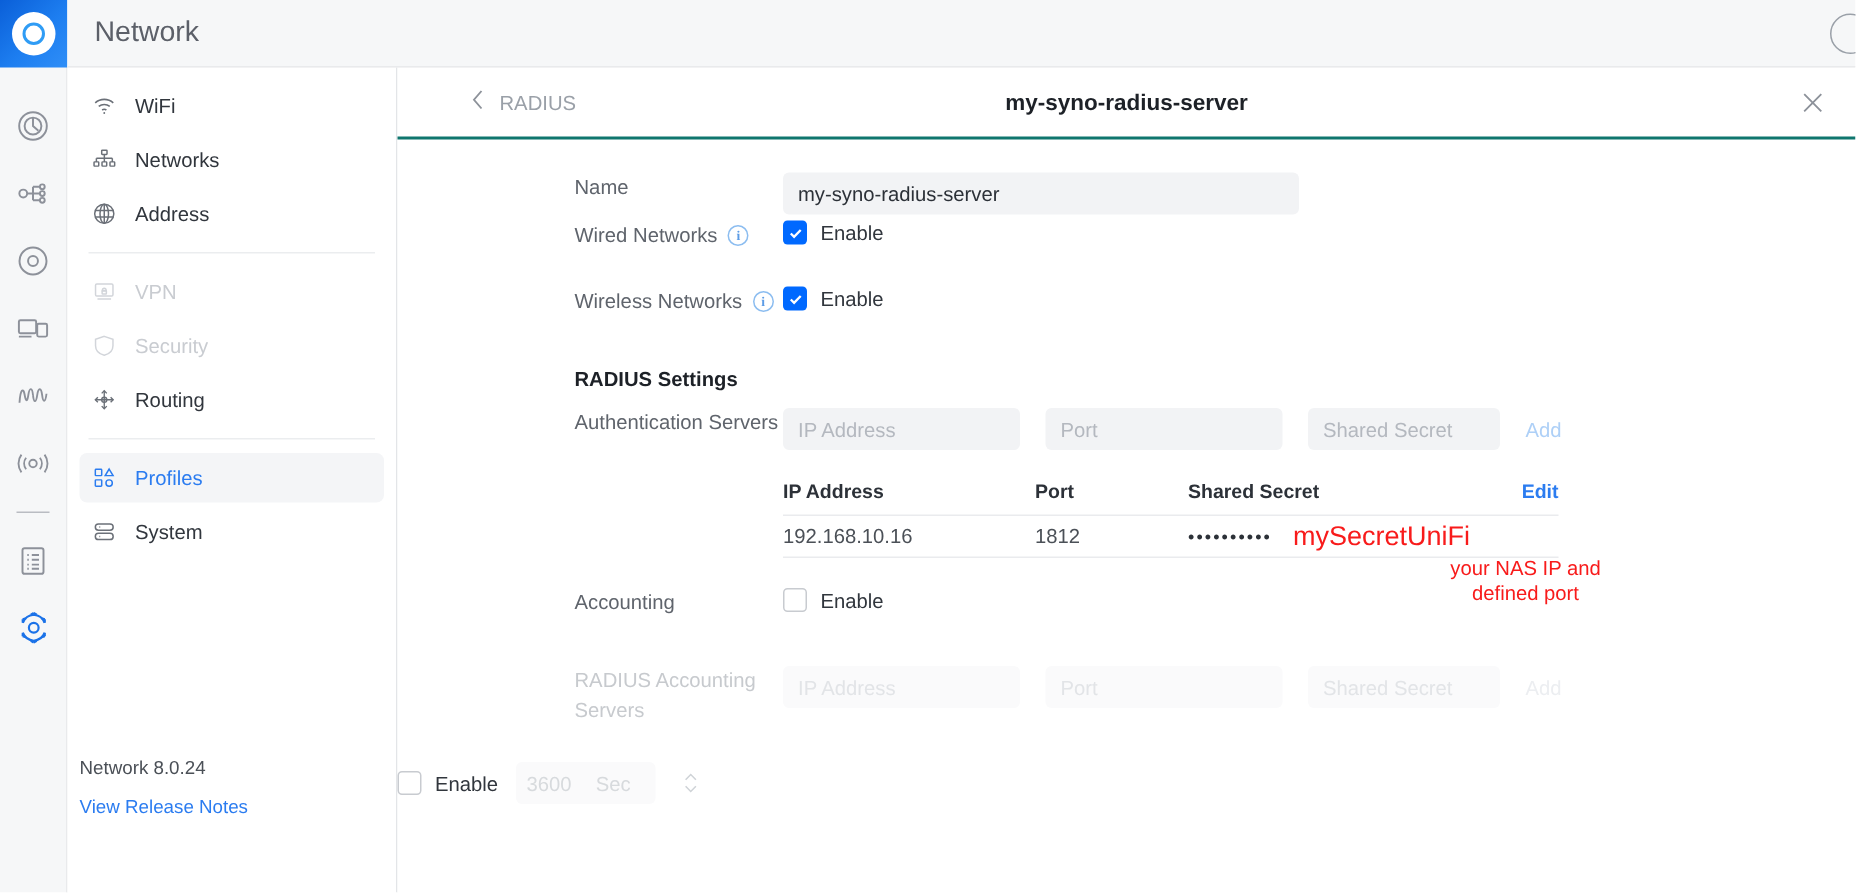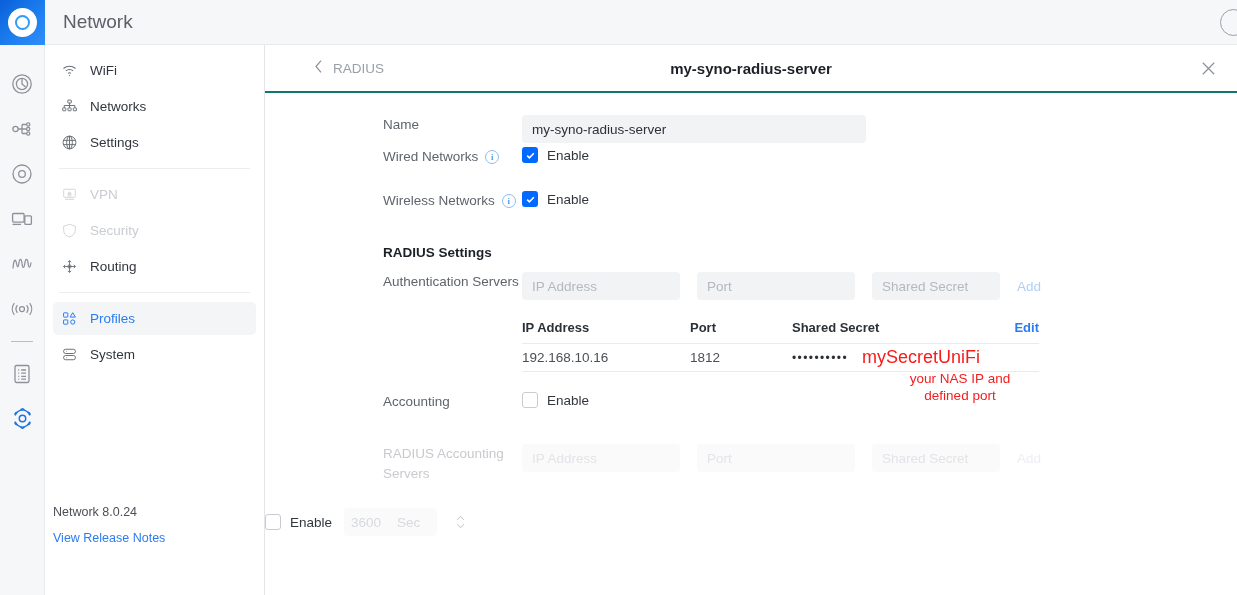--- a/index.html
+++ b/index.html
@@ -317,21 +317,21 @@
         <span>Networks</span>
       </div>
       <div class="nav-item">
         <span class="ic">
           <svg width="17" height="17" viewBox="0 0 24 24" fill="none" stroke="currentColor" stroke-width="1.4">
             <circle cx="12" cy="12" r="9"></circle>
             <ellipse cx="12" cy="12" rx="4" ry="9"></ellipse>
             <path d="M3.4 9 H20.6 M3.4 15 H20.6 M12 3 V21"></path>
           </svg>
         </span>
-        <span>Settings</span>
+        <span>Address</span>
       </div>
     </div>
 
     <div class="nav-divider"></div>
 
     <div class="nav-group" style="padding-top:0">
       <div class="nav-item disabled">
         <span class="ic">
           <svg width="17" height="17" viewBox="0 0 24 24" fill="none" stroke="currentColor" stroke-width="1.4">
             <rect x="3.8" y="4.6" width="16.4" height="11.4" rx="1.2"></rect>
@@ -529,21 +529,21 @@
               <svg width="9" height="6" viewBox="0 0 10 7" fill="none" stroke="currentColor" stroke-width="1.2">
                   <path d="M1 1.4 L5 5.4 L9 1.4"></path>
                 </svg>
             </span>
           </div>
         </div>
       </div>
 
     </div>
 
-    <div class="annot" style="left:627px;top:370px;">
+    <div class="annot" style="left:684px;top:370px;">
       <div>your NAS IP and</div>
       <div>defined port</div>
     </div>
 
   </div>
 
   <div class="topbar">
     <div class="title">Network</div>
     <div class="help"></div>
   </div>

